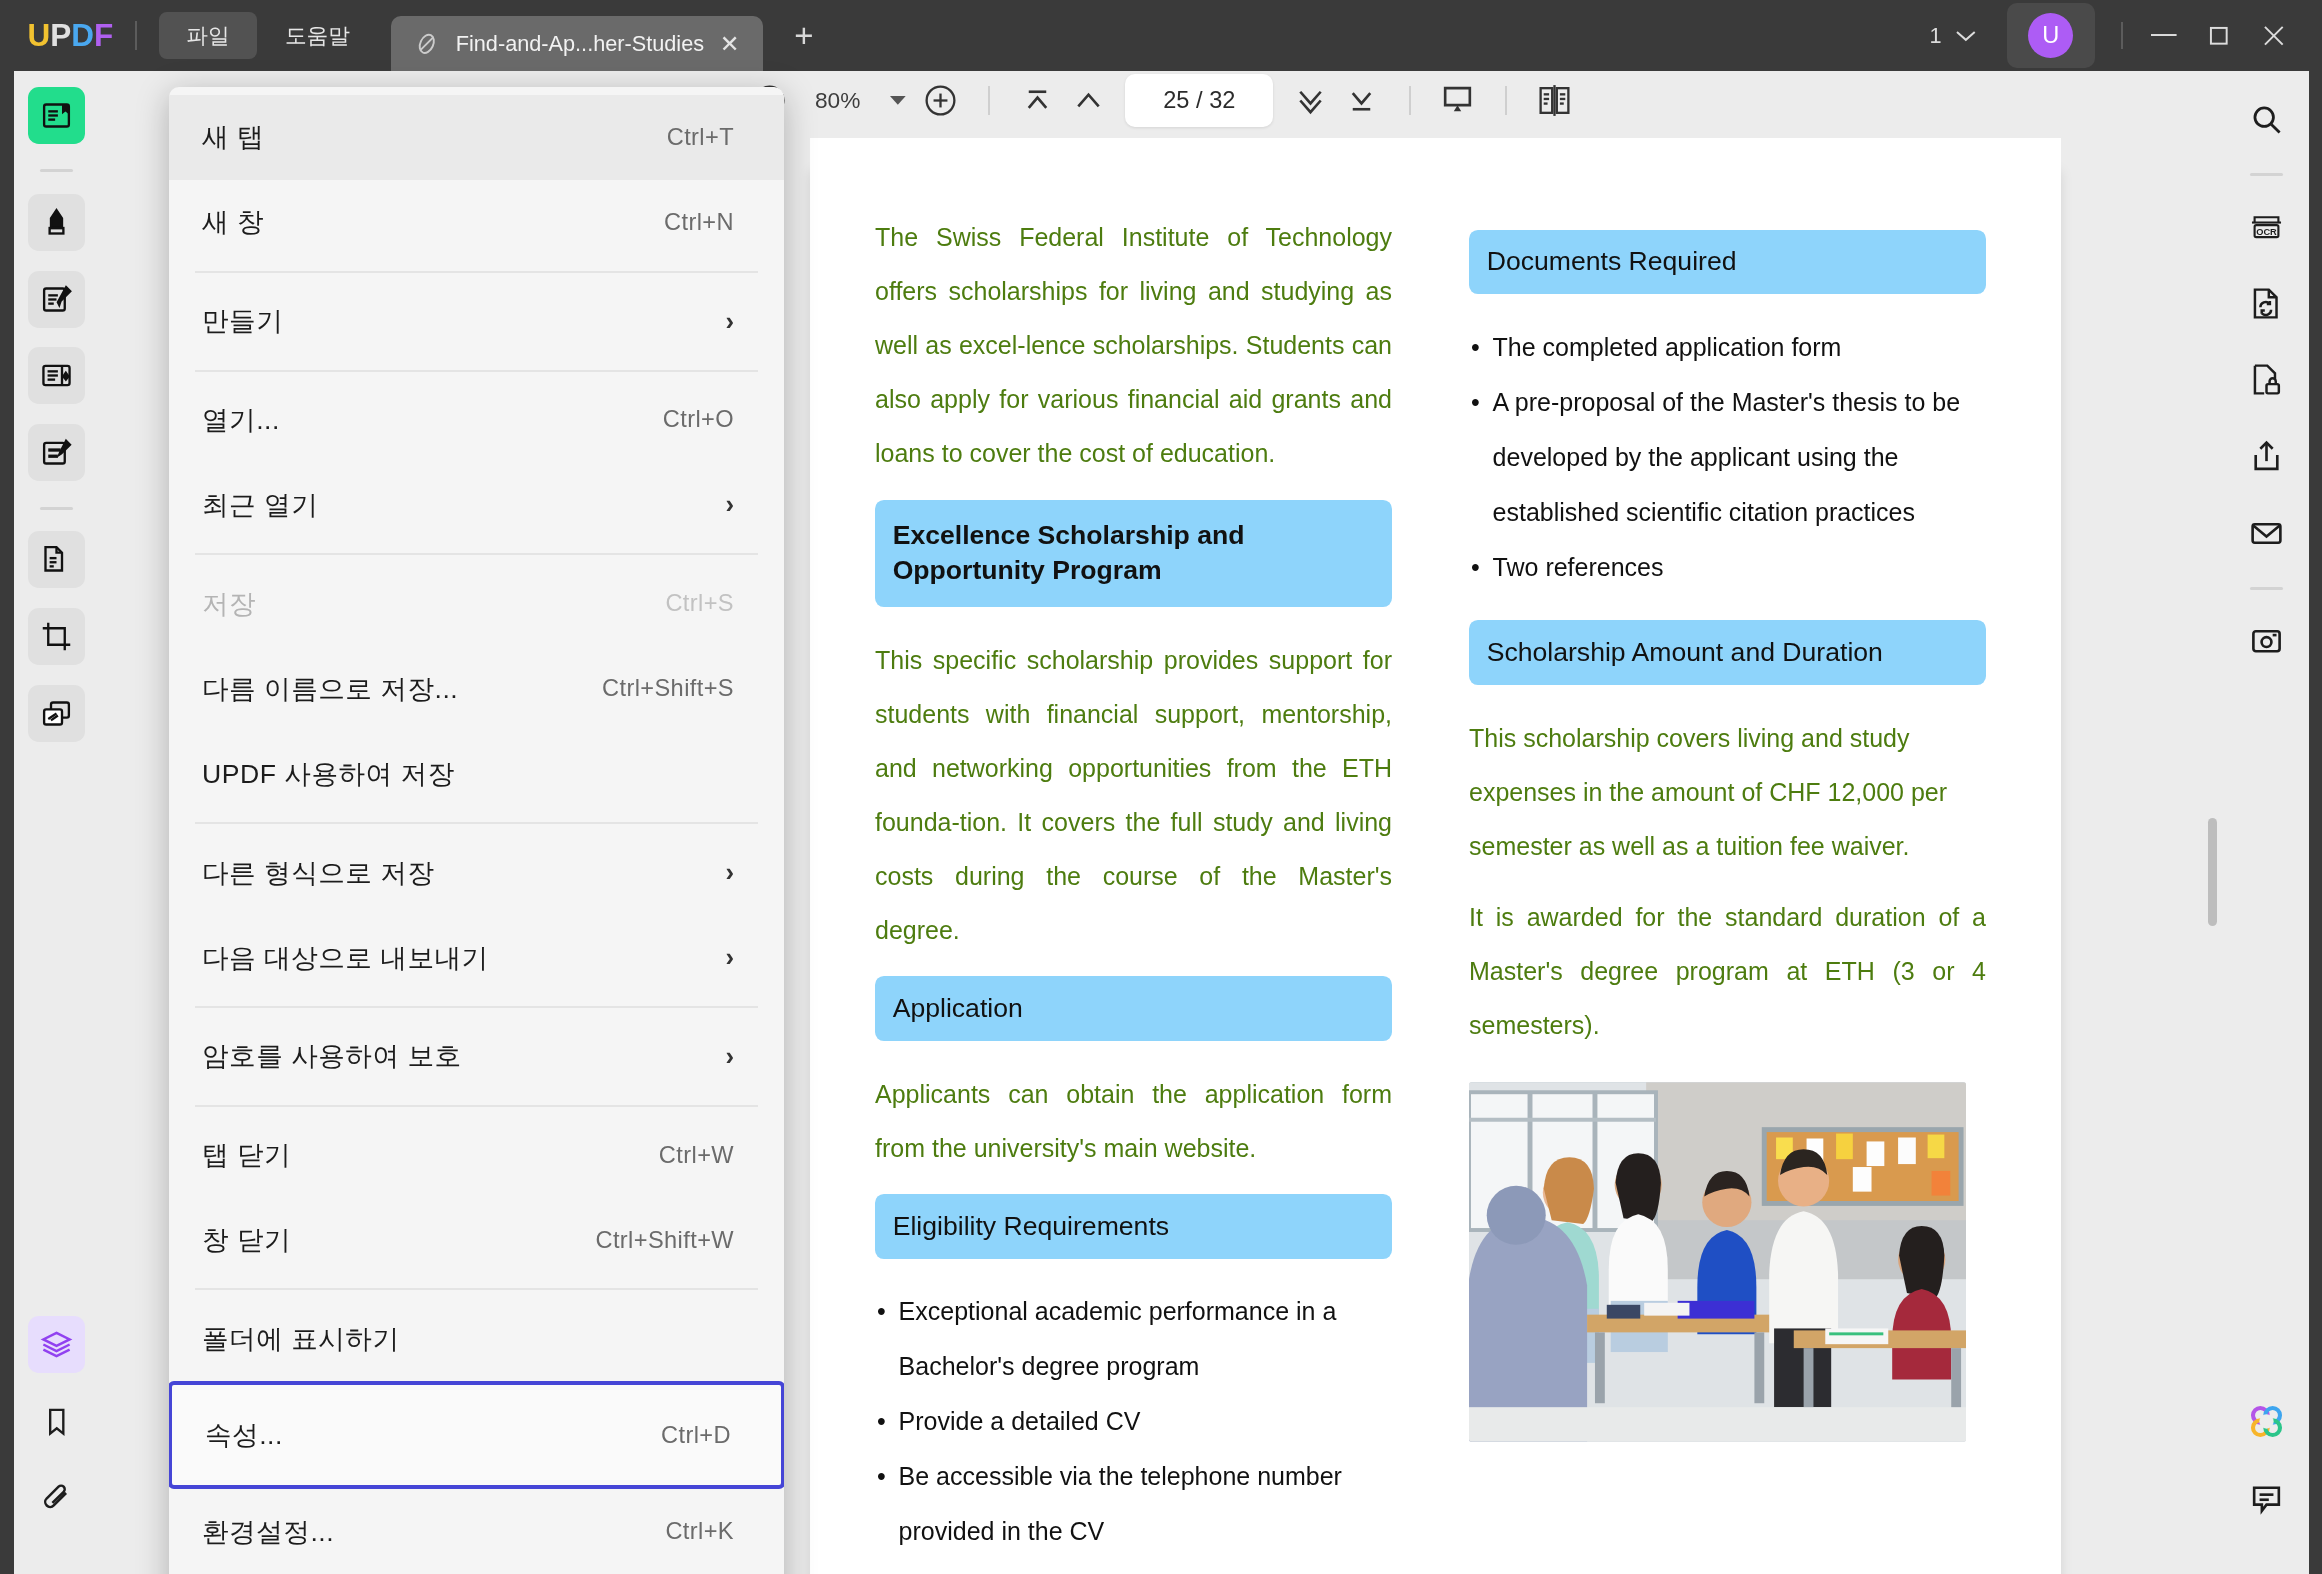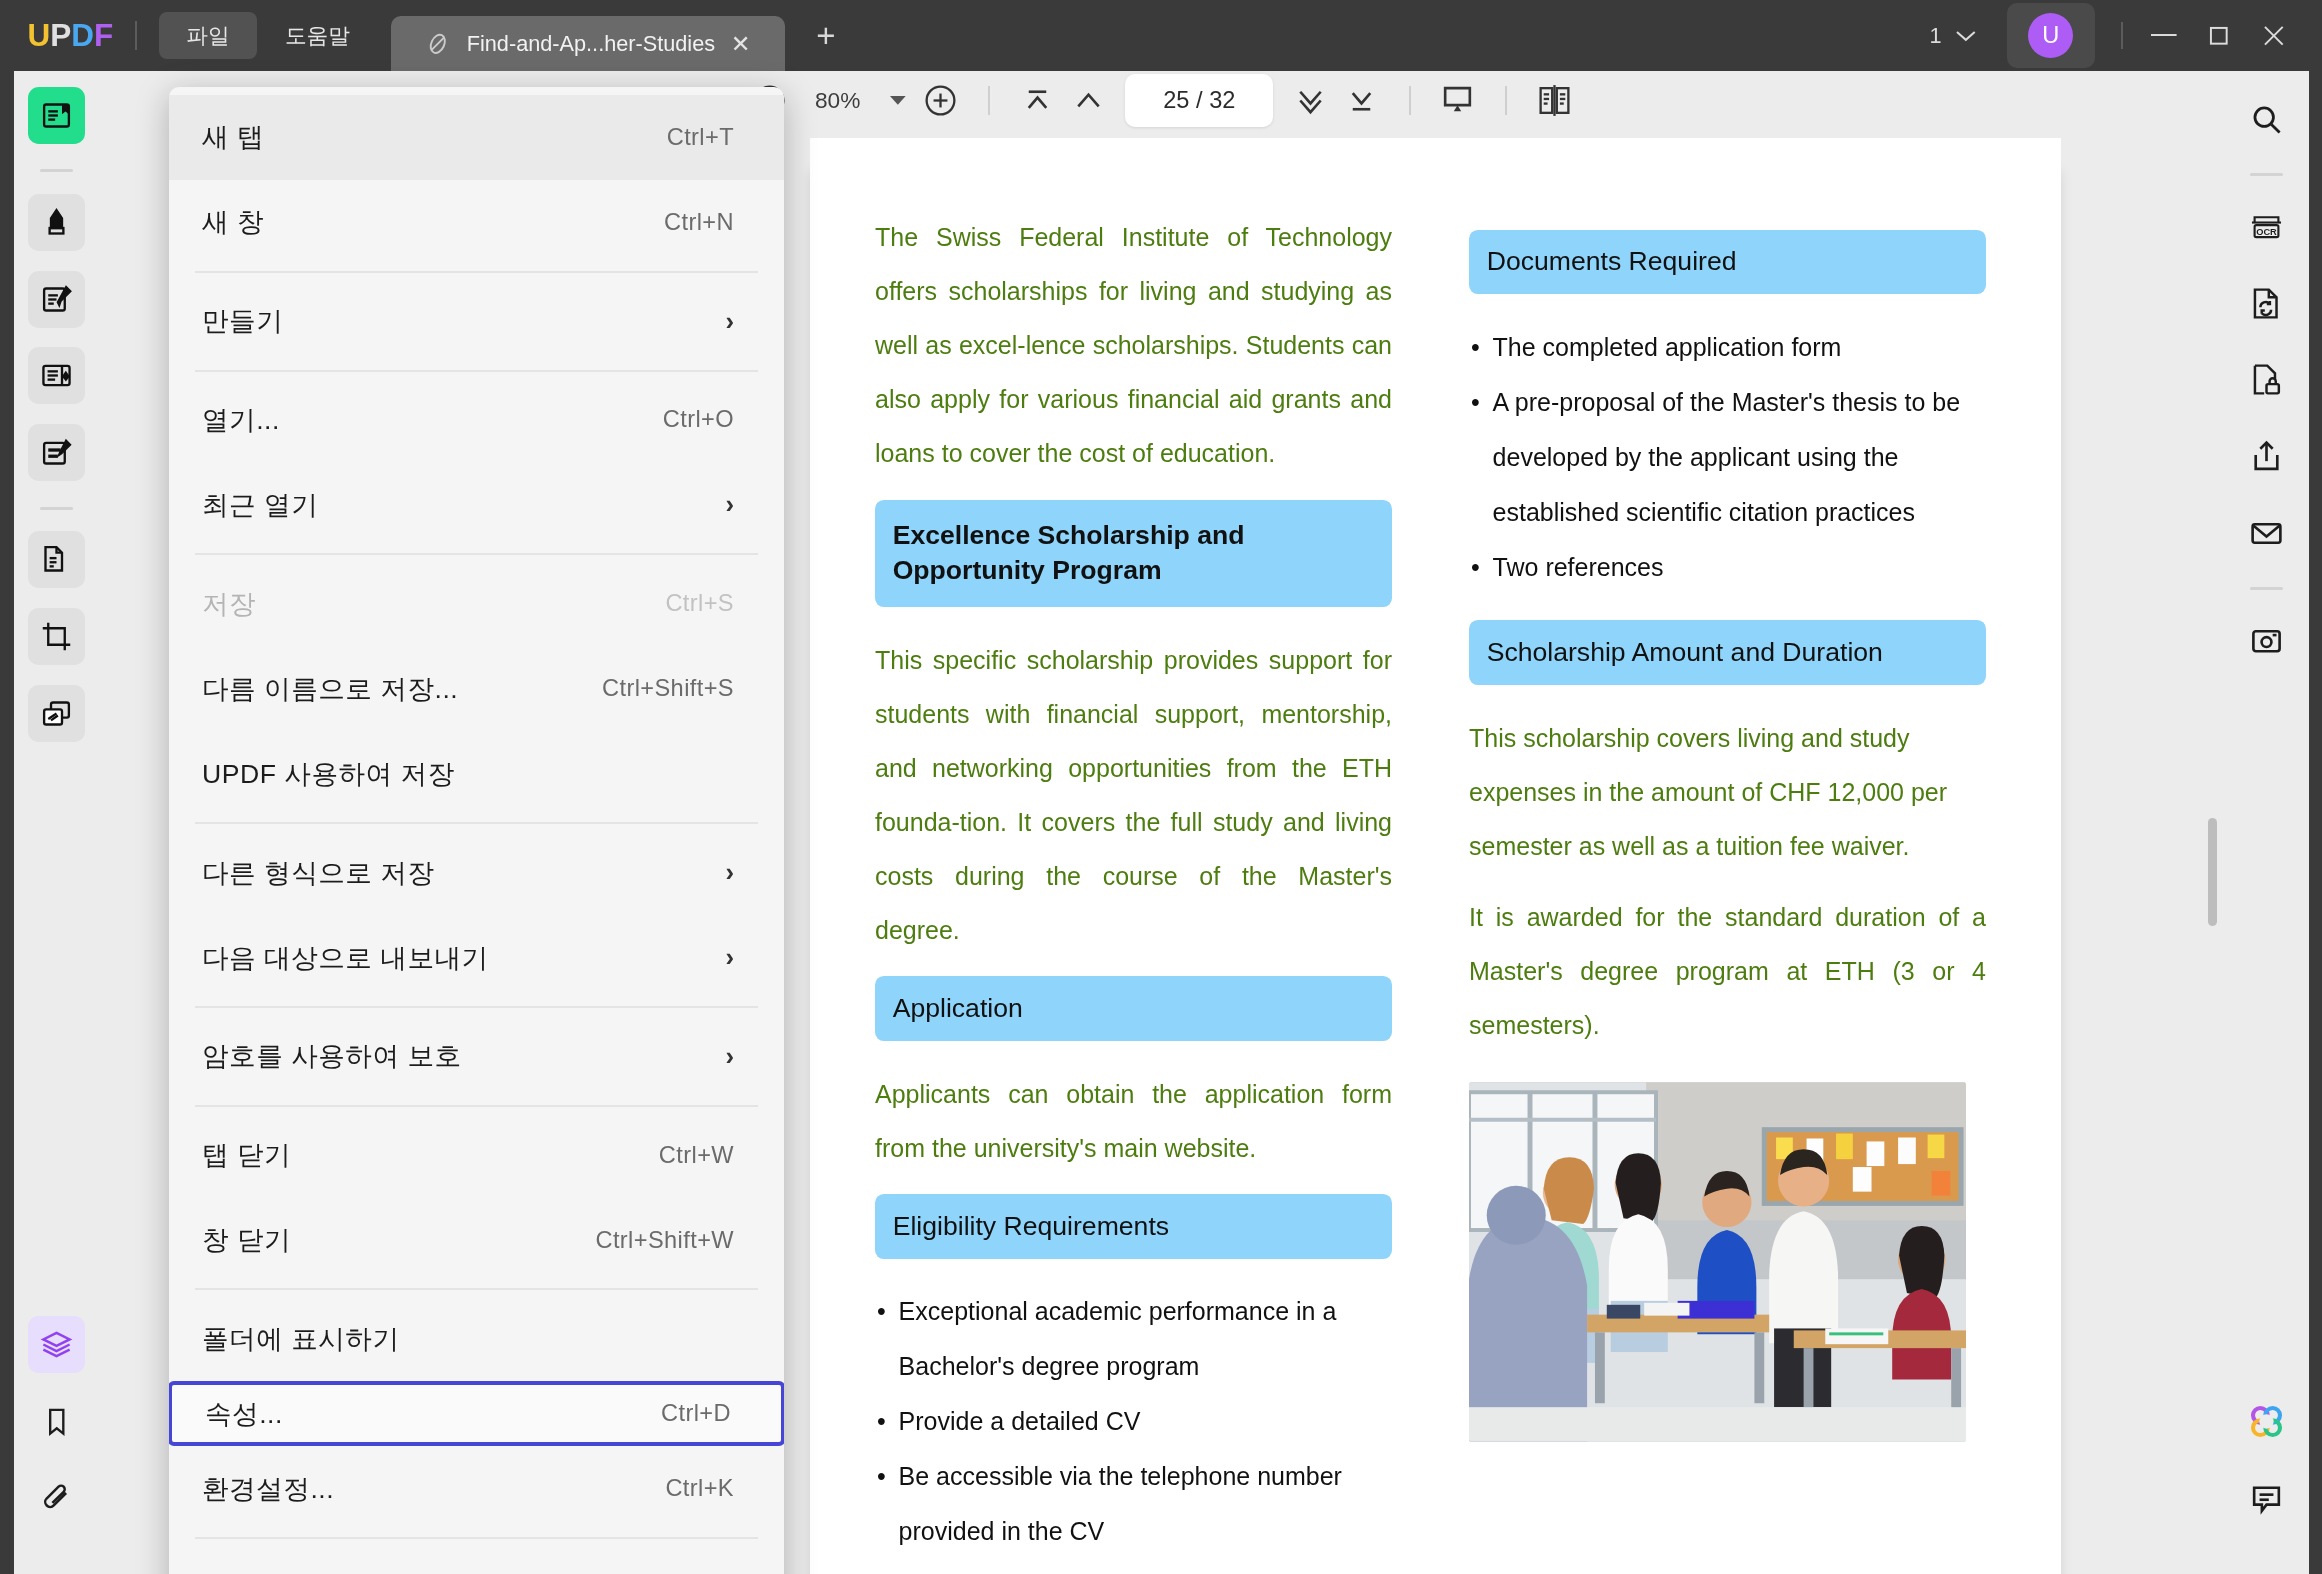--- a/index.html
+++ b/index.html
@@ -40,21 +40,21 @@
   }
   .menu-btn {
     height: 47px; padding: 0 27.6px;
     display: flex; align-items: center; justify-content: center;
     color: #e6e6e6; font-size: 21.7px;
     border-radius: 7.9px; cursor: pointer;
   }
   .menu-btn.active { background: #525252; }
 
   .tab {
-    height: 55px; margin-left: 13.8px; padding: 0 34px;
+    height: 55px; margin-left: 13.8px; padding: 0 23px;
     background: #6a6a6a;
     border-radius: 9.9px 9.9px 0 0;
     display: flex; align-items: center; gap: 15.8px;
     color: #f2f2f2; font-size: 21.7px;
     max-width: 414px;
     cursor: pointer;
     align-self: flex-end;
   }
   .tab .doc-ic { width: 25.6px; height: 25.6px; opacity: .85; }
   .tab-title { white-space: nowrap; }
@@ -236,21 +236,21 @@
     margin-left: auto; font-size: 23.6px; color: #6b6b6b; letter-spacing: 0.4px;
   }
   .mi.disabled .mi-sc { color: #c2c2c2; }
   .mi-arrow { margin-left: auto; font-size: 25.6px; color: #333; font-weight: 600; }
   .msep { height: 2px; background: #e4e4e4; margin: 5.9px 25.6px; }
   .mi.highlight {
     border: 4.9px solid #4545d6;
     border-radius: 5.9px;
     background: #fafafa;
     margin: 0 -1px;
-    height: 65px;
+    height: 108px;
   }
 </style>
 </head>
 <body>
 
 <div id="app">
 
   <div class="titlebar">
     <div class="logo">
       <span class="l1">U</span>

